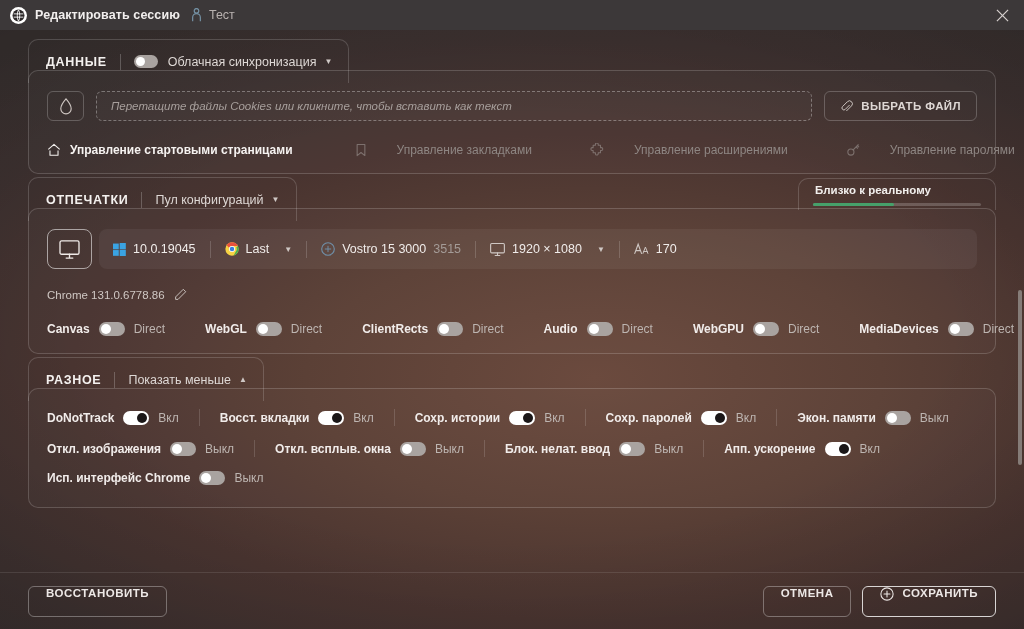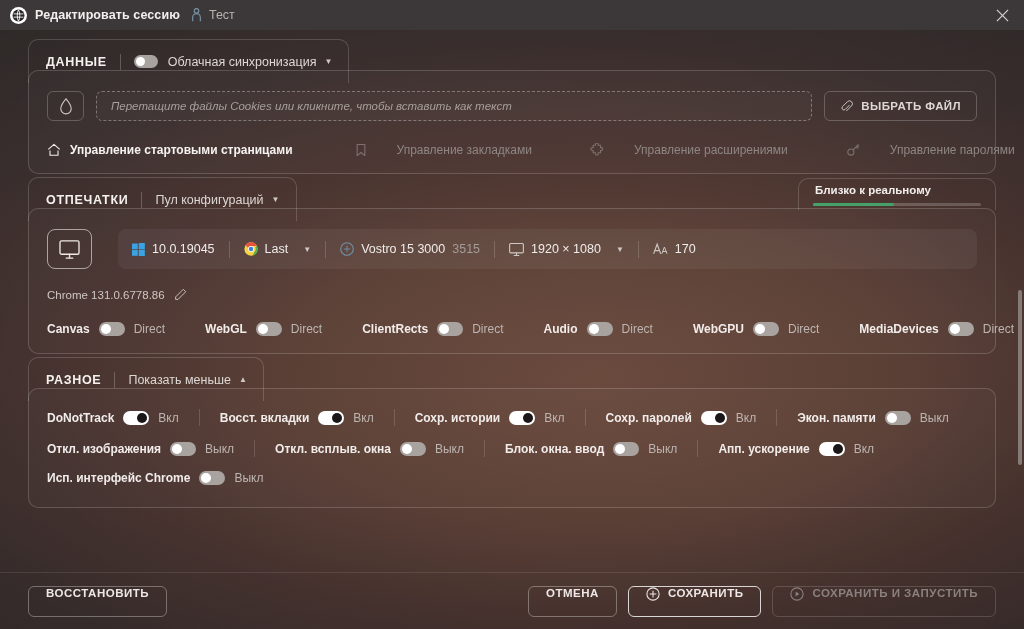--- a/index.html
+++ b/index.html
@@ -144,21 +144,21 @@
   .realism-label { font-size: 11.5px; font-weight: 700; color: #f2efed; }
   .realism-bar {
     position: absolute; left: 14px; right: 14px; bottom: 4px;
     height: 3px; border-radius: 2px; background: rgba(255,255,255,.20);
   }
   .realism-bar i {
     position: absolute; left: 0; top: 0; bottom: 0;
     border-radius: 2px; background: #46a06a;
   }
 
-  .fp-row { display: flex; align-items: center; gap: 26px; }
+  .fp-row { display: flex; align-items: center; gap: 7px; }
   .device-btn {
     width: 45px; height: 40px;
     border: 1px solid rgba(255,255,255,.55);
     border-radius: 8px;
     display: flex; align-items: center; justify-content: center;
     color: #efeae8; flex: 0 0 auto; cursor: pointer;
   }
   .fp-strip {
     flex: 1 1 auto; height: 40px;
     border-radius: 8px;
@@ -540,21 +540,21 @@
           <span class="tog-div"></span>
           <div class="tog-group">
             <span class="tog-label">Откл. всплыв. окна</span>
             <span class="sw">
               <i></i>
             </span>
             <span class="tog-state">Выкл</span>
           </div>
           <span class="tog-div"></span>
           <div class="tog-group">
-            <span class="tog-label">Блок. окна. ввод</span>
+            <span class="tog-label">Блок. нелат. ввод</span>
             <span class="sw">
               <i></i>
             </span>
             <span class="tog-state">Выкл</span>
           </div>
           <span class="tog-div"></span>
           <div class="tog-group">
             <span class="tog-label">Апп. ускорение</span>
             <span class="sw on">
               <i></i>
@@ -588,23 +588,14 @@
     </div>
     <div class="btn primary">
       <span>
         <svg width="14" height="14" viewBox="0 0 16 16">
           <circle cx="8" cy="8" r="7" fill="none" stroke="currentColor" stroke-width="1.2"></circle>
           <path d="M8 4.6v6.8M4.6 8h6.8" stroke="currentColor" stroke-width="1.2" stroke-linecap="round"></path>
         </svg>
       </span>
       <span>СОХРАНИТЬ</span>
     </div>
-    <div class="btn disabled">
-      <span>
-        <svg width="14" height="14" viewBox="0 0 16 16">
-          <circle cx="8" cy="8" r="7" fill="none" stroke="currentColor" stroke-width="1.2"></circle>
-          <path d="M6.4 5.2l4.2 2.8-4.2 2.8z" fill="currentColor"></path>
-        </svg>
-      </span>
-      <span>СОХРАНИТЬ И ЗАПУСТИТЬ</span>
-    </div>
   </div>
 </div>
 
 </body></html>

